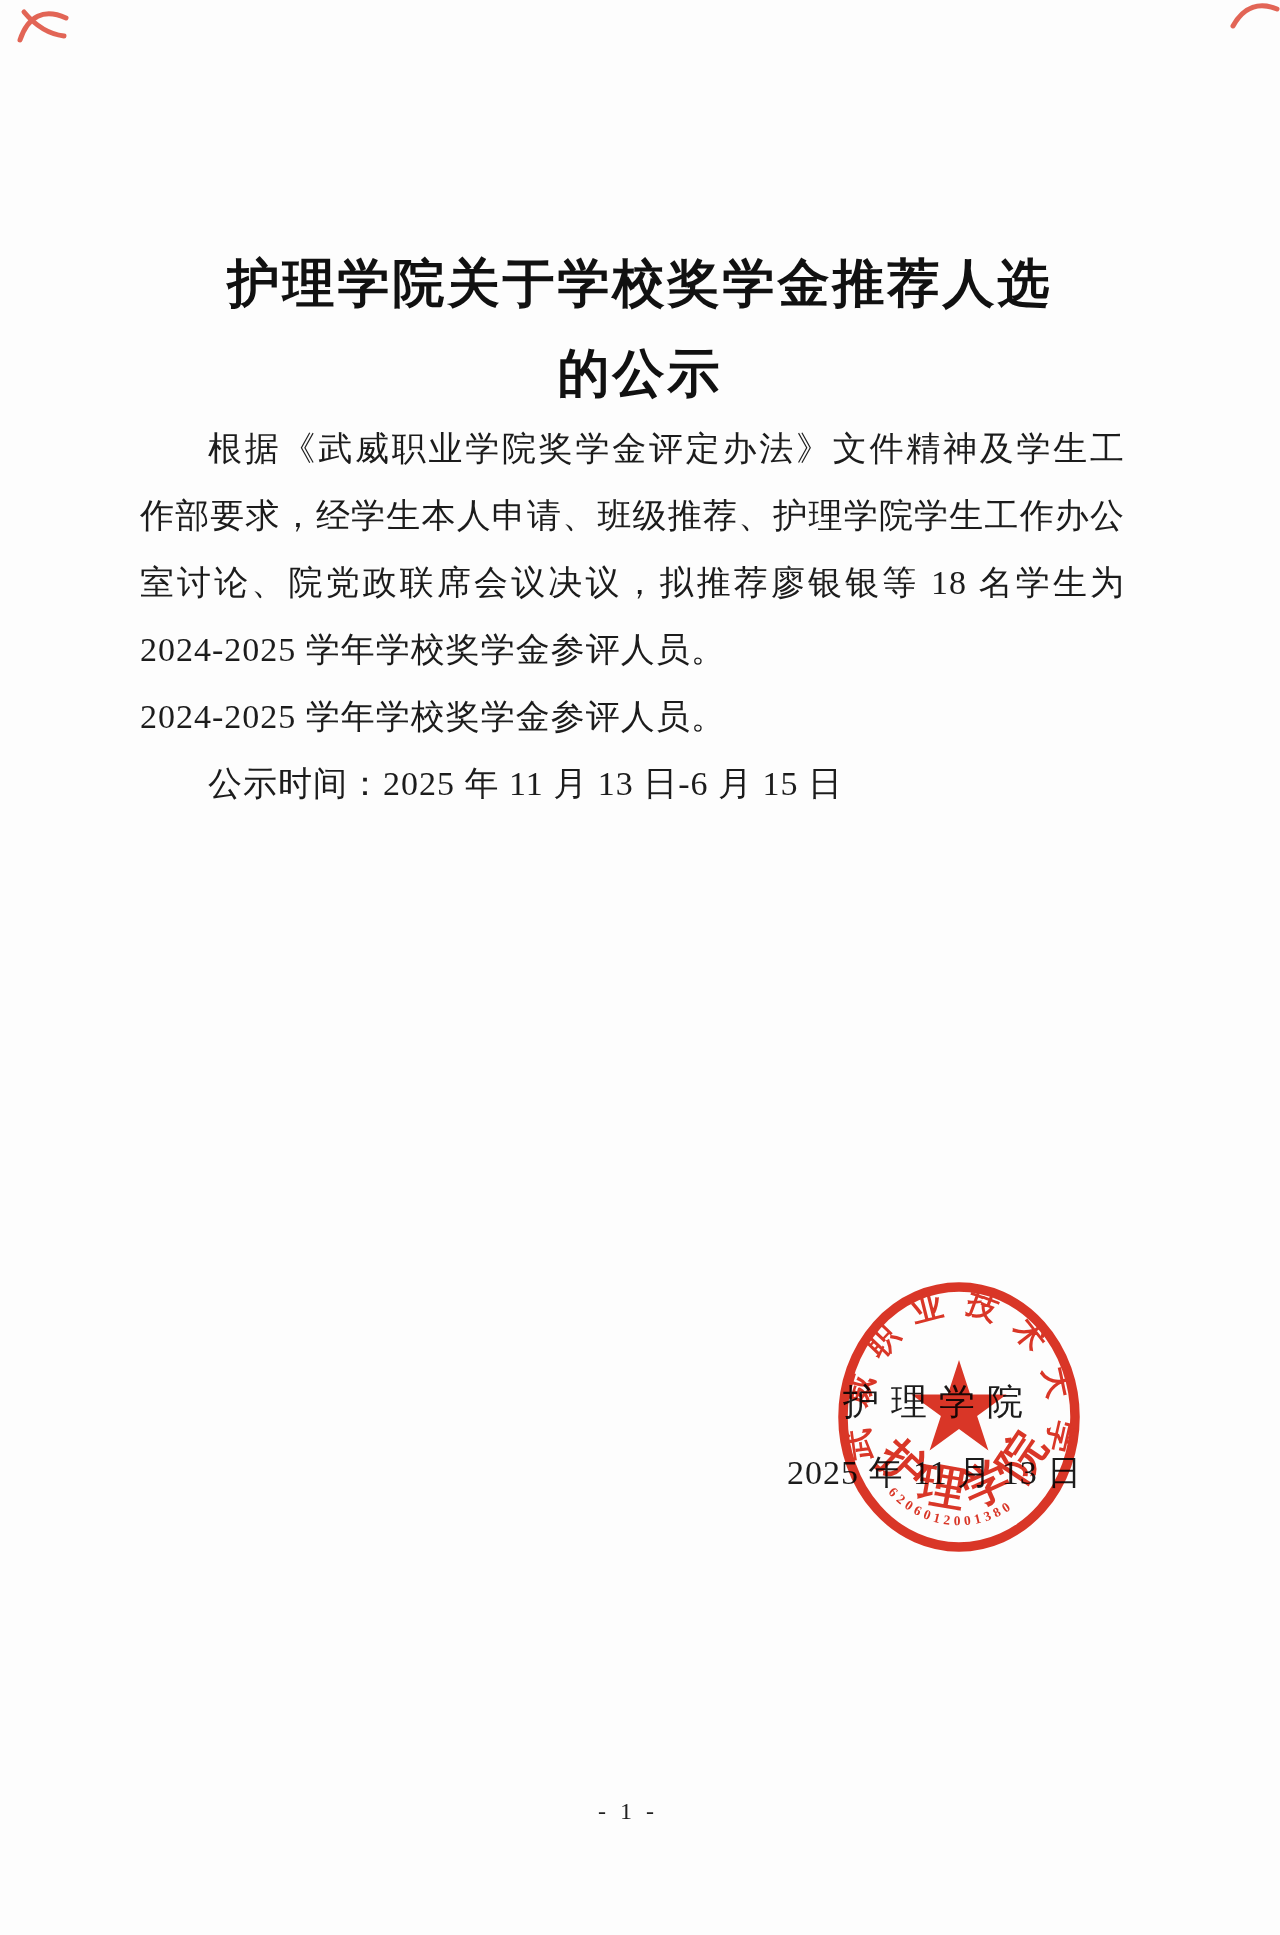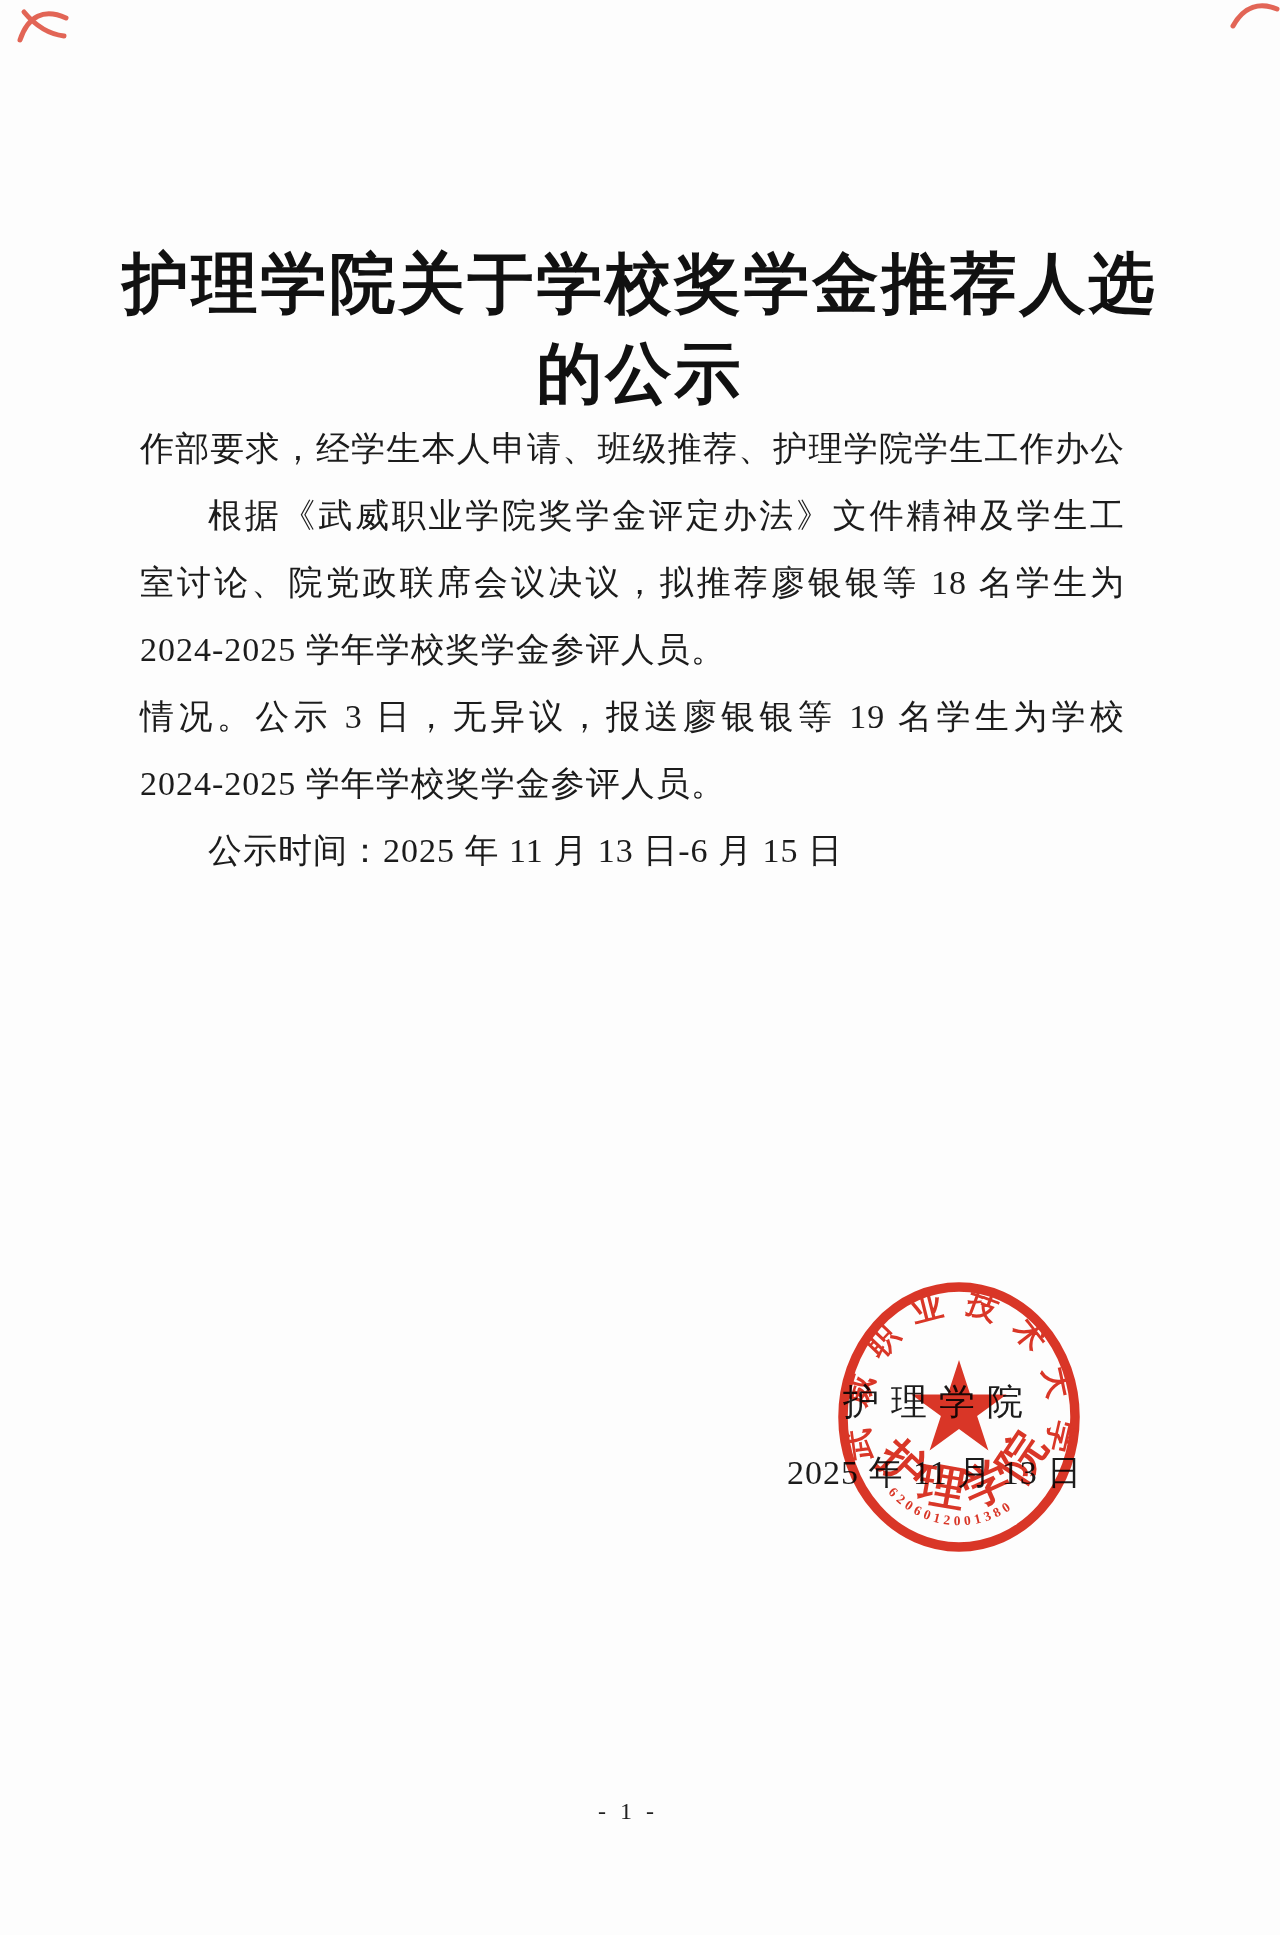--- a/index.html
+++ b/index.html
@@ -12,21 +12,21 @@
     overflow:hidden;
     color:#1c1c1c;
     font-family:"Liberation Serif","DejaVu Serif",serif;
   }
   .doc-title{
     position:absolute;
     left:0;top:238px;width:1280px;
     text-align:center;
     font-family:"Liberation Sans","DejaVu Sans",sans-serif;
     font-weight:700;
-    font-size:66px;
+    font-size:52px;
     line-height:90px;
     letter-spacing:3px;
     color:#111;
   }
   .body-text{
     position:absolute;
     left:140px;top:415px;width:985px;
     font-size:34px;
     line-height:67px;
     letter-spacing:1px;
@@ -82,25 +82,24 @@
   <svg class="corner-mark tr" width="50" height="32" viewBox="0 0 50 32">
     <path d="M3,26 C14,6 30,2 47,9" fill="none" stroke="#dd4a38" stroke-width="5" stroke-linecap="round" opacity="0.85"></path>
   </svg>
 
   <div class="doc-title">
     <div>护理学院关于学校奖学金推荐人选</div>
     <div>的公示</div>
   </div>
 
   <div class="body-text">
+    <div class="body-line indent fill">根据《武威职业学院奖学金评定办法》文件精神及学生工</div>
     <div class="body-line fill">作部要求，经学生本人申请、班级推荐、护理学院学生工作办公</div>
-    <div class="body-line indent fill">根据《武威职业学院奖学金评定办法》文件精神及学生工</div>
     <div class="body-line fill">室讨论、院党政联席会议决议，拟推荐廖银银等 18 名学生为</div>
     <div class="body-line">2024-2025 学年学校奖学金参评人员。</div>
-    <div class="body-line fill">情况。公示 3 日，无异议，报送廖银银等 19 名学生为学校</div>
     <div class="body-line">2024-2025 学年学校奖学金参评人员。</div>
     <div class="body-line indent">公示时间：2025 年 11 月 13 日-6 月 15 日</div>
   </div>
 
   <div class="sig-name">护理学院</div>
   <div class="sig-date">2025 年 11 月 13 日</div>
 
   <svg class="seal" viewBox="0 0 252 281">
     <defs>
       <path id="ringPath" d="M 46,192 A 92,104 0 1 1 206,192" fill="none"></path>

